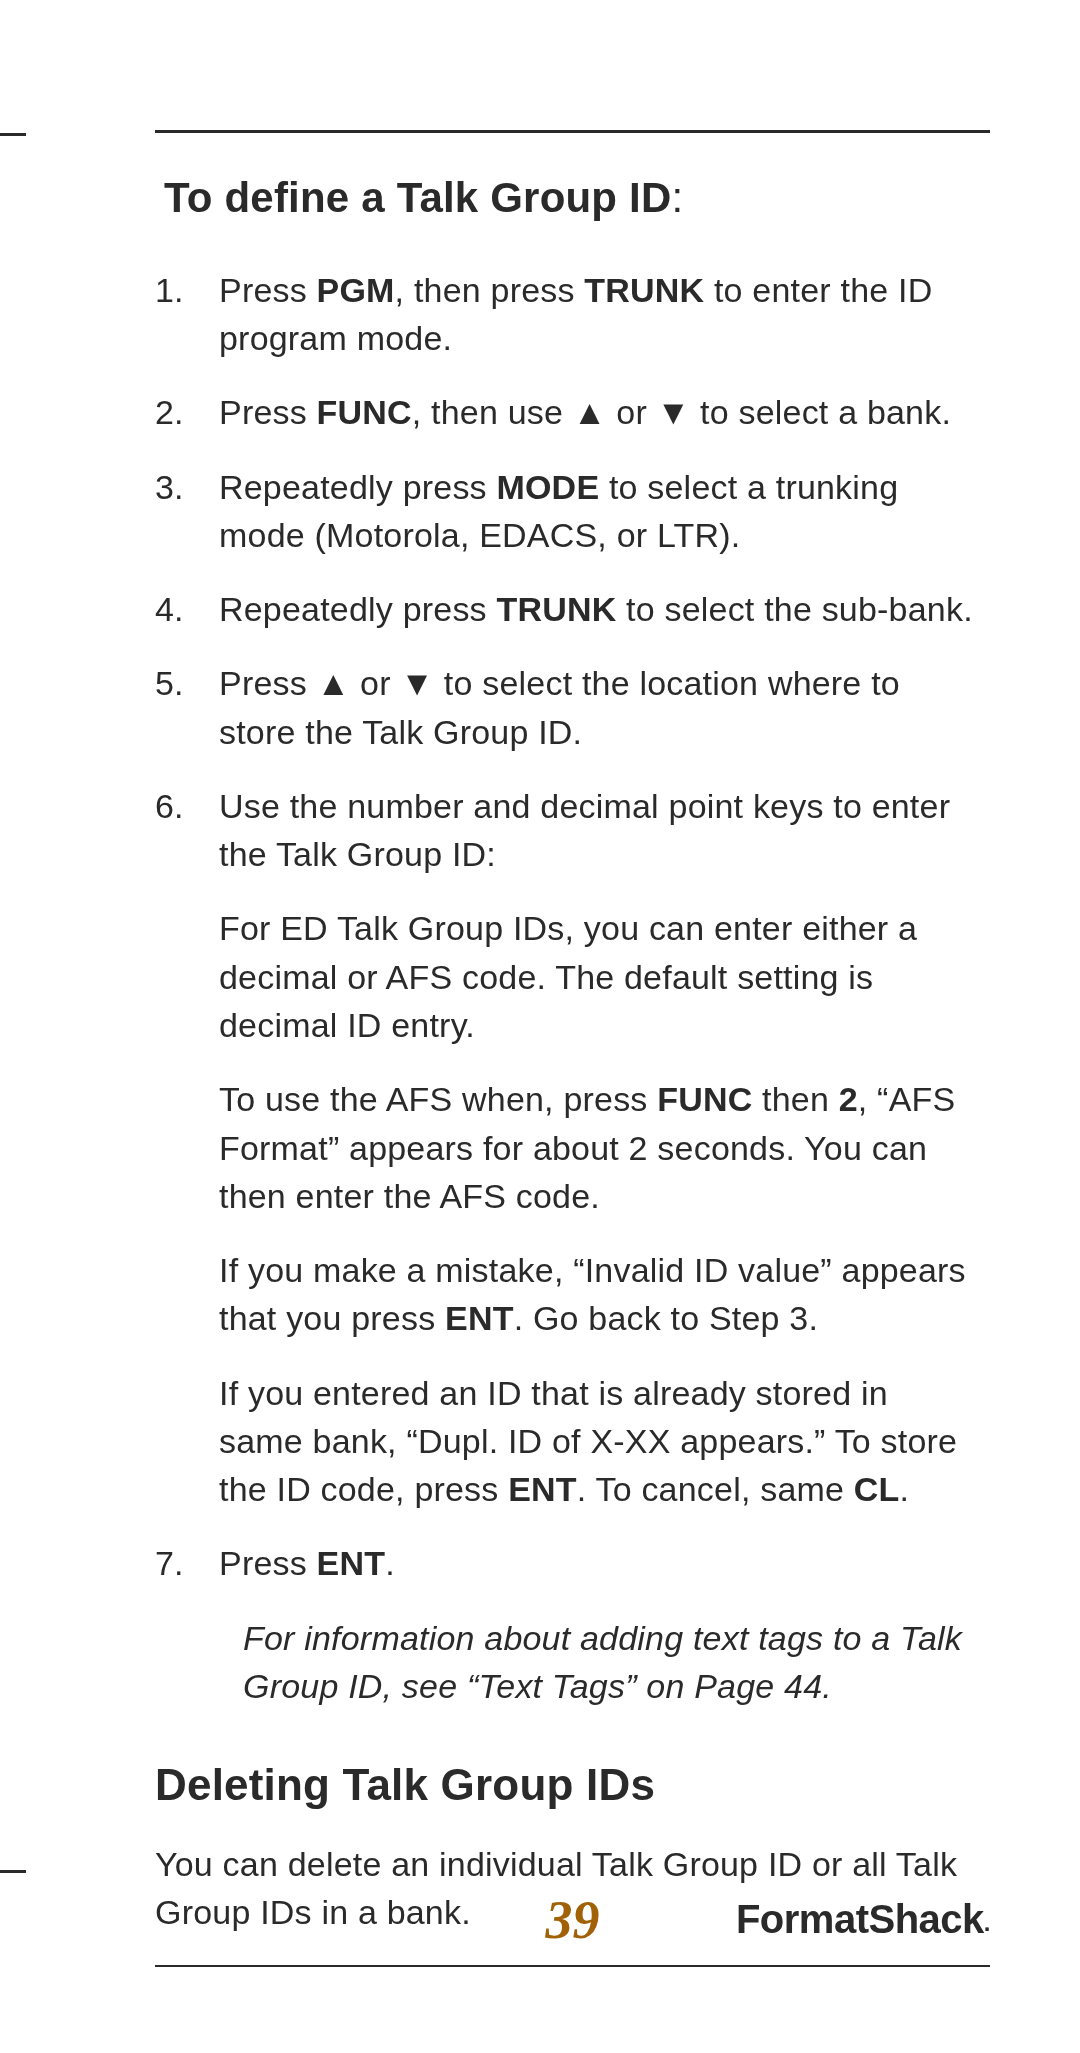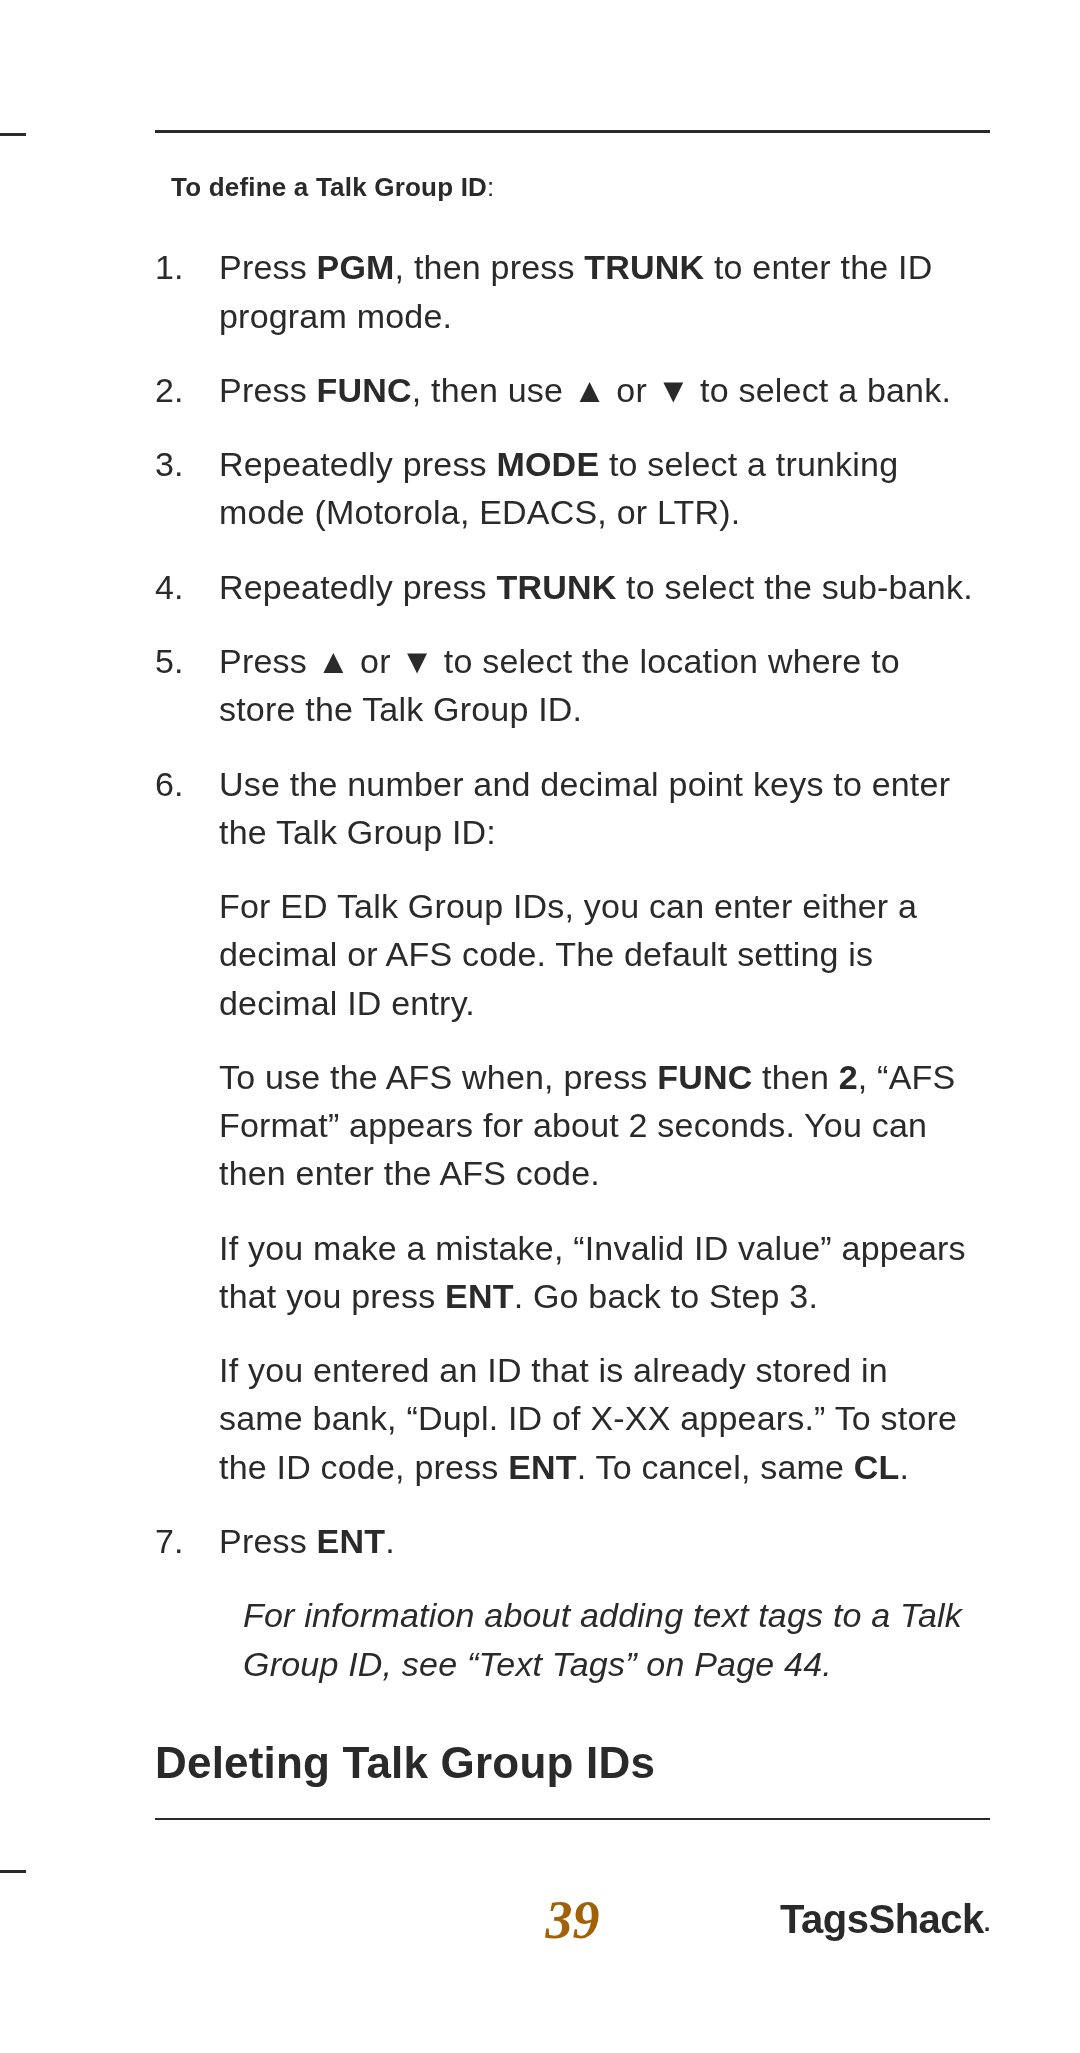--- a/index.html
+++ b/index.html
@@ -21,23 +21,23 @@
     border: none;
     border-top: 3px solid #2a2a2a;
     margin: 0 0 36px 0;
   }
   .hr-bottom {
     border: none;
     border-top: 2px solid #2a2a2a;
     margin: 28px 0 0 0;
   }
   .lead {
-    font-size: 26px;
+    font-size: 42px;
     line-height: 1.4;
-    margin: 0 0 38px 16px;
+    margin: 0 0 38px 9px;
     letter-spacing: 0.2px;
   }
   .lead .b { font-weight: 700; }
   ol.steps {
     list-style: none;
     margin: 0;
     padding: 0;
   }
   ol.steps > li {
     display: flex;
@@ -189,23 +189,24 @@
         <span class="num">7.</span>
         <div class="body">
           <p><span>Press </span><span class="b">ENT</span><span>.</span></p>
           <p class="note">For information about adding text tags to a Talk Group ID, see “Text Tags” on Page 44.</p>
         </div>
       </li>
     </ol>
 
   <h2 class="section">Deleting Talk Group IDs</h2>
 
+  <p class="body-text">You can delete an individual Talk Group ID or all Talk Group IDs in a bank.</p>
 
   <hr class="hr-bottom">
 
   <div class="footer">
     <span class="page-num">39</span>
     <span class="brand">
-      <span>Tags</span><span>Shack</span><span class="dot">.</span>
+      <span>Format</span><span>Shack</span><span class="dot">.</span>
     </span>
   </div>
 
 </div>
 
 </body></html>

